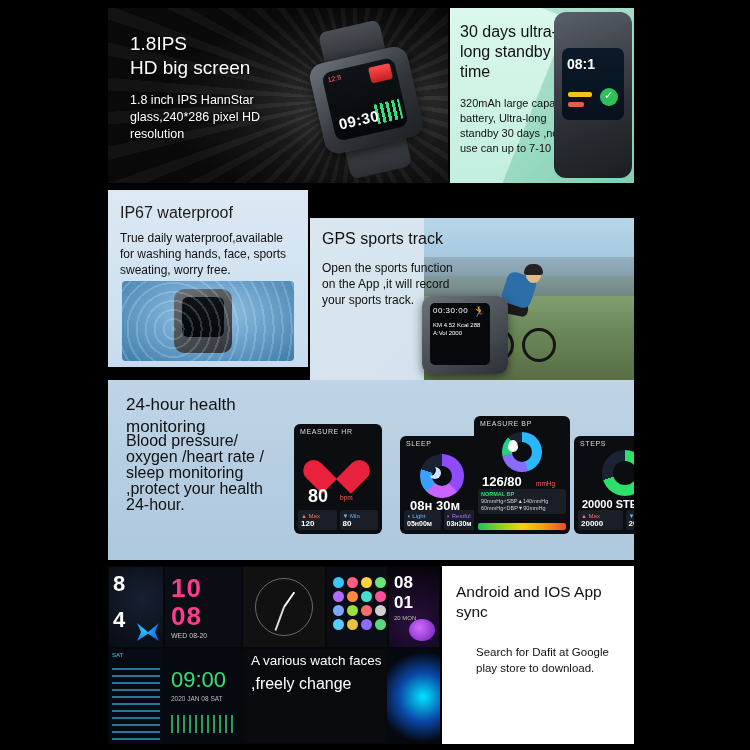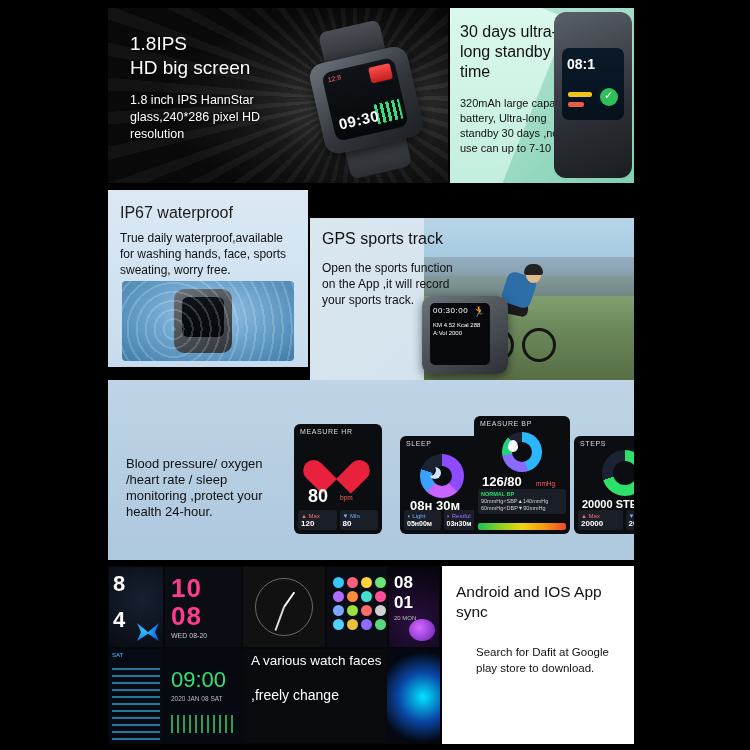--- a/index.html
+++ b/index.html
@@ -171,21 +171,21 @@
   .gps-watch-scr .t{font-size:8px; letter-spacing:.5px;}
   .gps-runner{position:absolute; right:4px; top:3px; font-size:10px; color:#35e07a;}
   .gps-rows{position:absolute; left:3px; top:18px; line-height:8px;}
 
   
   #p-health {
     left: 108px; top: 380px; width: 526px; height: 180px;
     background: linear-gradient(#bfd4e6,#aec8de);
   }
   .h-title { position:absolute; left:18px; top:14px; width:170px; color:#111; font-size:17px; line-height:22px;}
-  .h-body { position:absolute; left:18px; top:76px; width:160px; color:#111; font-size:13px; line-height:16px;}
+  .h-body { position:absolute; left:18px; top:53px; width:160px; color:#111; font-size:16px; line-height:16px;}
   .card {
     position:absolute; background:#0b0d10; border-radius:6px; color:#fff; overflow:hidden;
   }
   .card .lbl { position:absolute; left:6px; top:4px; font-size:7px; letter-spacing:.6px; color:#dcdcdc;}
   .card .big { position:absolute; font-weight:bold; }
   .card .row { position:absolute; font-size:6.5px; }
 
   #c-hr { left:186px; top:44px; width:88px; height:110px; }
   #c-sleep { left:278px; top:56px; width:84px; height:98px;margin-left:14px; }
   #c-bp { left:366px; top:36px; width:96px; height:118px; }
@@ -282,21 +282,21 @@
   #f6 .wk{position:absolute; left:3px; top:3px; font-size:6px; color:#3fd0ff;}
   #f6 .bars{position:absolute; left:3px; top:14px; right:3px; bottom:3px;
     background: repeating-linear-gradient(0deg, rgba(63,208,255,.55) 0 2px, transparent 2px 7px);}
   #f7{left:56px; top:82px; width:78px; height:96px; background:#06090f;}
   #f7 .t{position:absolute; left:6px; top:18px; font-size:22px; font-weight:normal; color:#35e07a;}
   #f7 .d{position:absolute; left:6px; top:46px; font-size:6.5px; color:#bbb;}
   #f7 .dots{position:absolute; left:6px; bottom:10px; right:6px; height:18px;
      background: repeating-linear-gradient(90deg,#35e07a 0 2px, transparent 2px 6px); opacity:.7;}
   #f8{left:134px; top:82px; width:206px; height:96px; background:#080a0e;}
   .f8-txt1{position:absolute; left:8px; top:4px; font-size:13.5px; color:#fff;}
-  .f8-txt2{position:absolute; left:8px; top:38px; font-size:14px; color:#fff;}
+  .f8-txt2{position:absolute; left:8px; top:26px; font-size:16px; color:#fff;}
   .f8-txt3{position:absolute; left:8px; top:44px; width:150px; font-size:11px; line-height:14px; color:#fff;}
   #f8 .neon{position:absolute; right:0; top:0; width:60px; height:96px;
      background: radial-gradient(circle at 60% 50%, #00e5ff 0%, #0a48a8 40%, #050811 75%);}
 
   #p-app {
     left: 442px; top: 566px; width: 192px; height: 178px;
     background: #fff;
     text-decoration: underline;
   }
   .app-title { position:absolute; left:14px; top:16px; width:165px; color:#111; font-size:15.5px; line-height:20px;}
@@ -369,20 +369,21 @@
 4.52
 Kcal
 288
 A:Vol
 2000</div>
       </div>
     </div>
   </div>
 
   <div class="panel" id="p-health">
+    <div class="h-title">24-hour health monitoring</div>
     <div class="h-body">Blood pressure/ oxygen /heart rate / sleep monitoring ,protect your health 24-hour.</div>
 
     <div class="card" id="c-hr">
       <div class="lbl">MEASURE HR</div>
       <div class="heart"></div>
       <div class="big" style="left:14px; top:62px; font-size:18px; color:#fff;">80</div>
       <div class="row" style="left:46px; top:70px; color:#ff5f5f;">bpm</div>
       <div class="minmax">
         <div class="mm">
           <div class="h">▲ Max</div>

